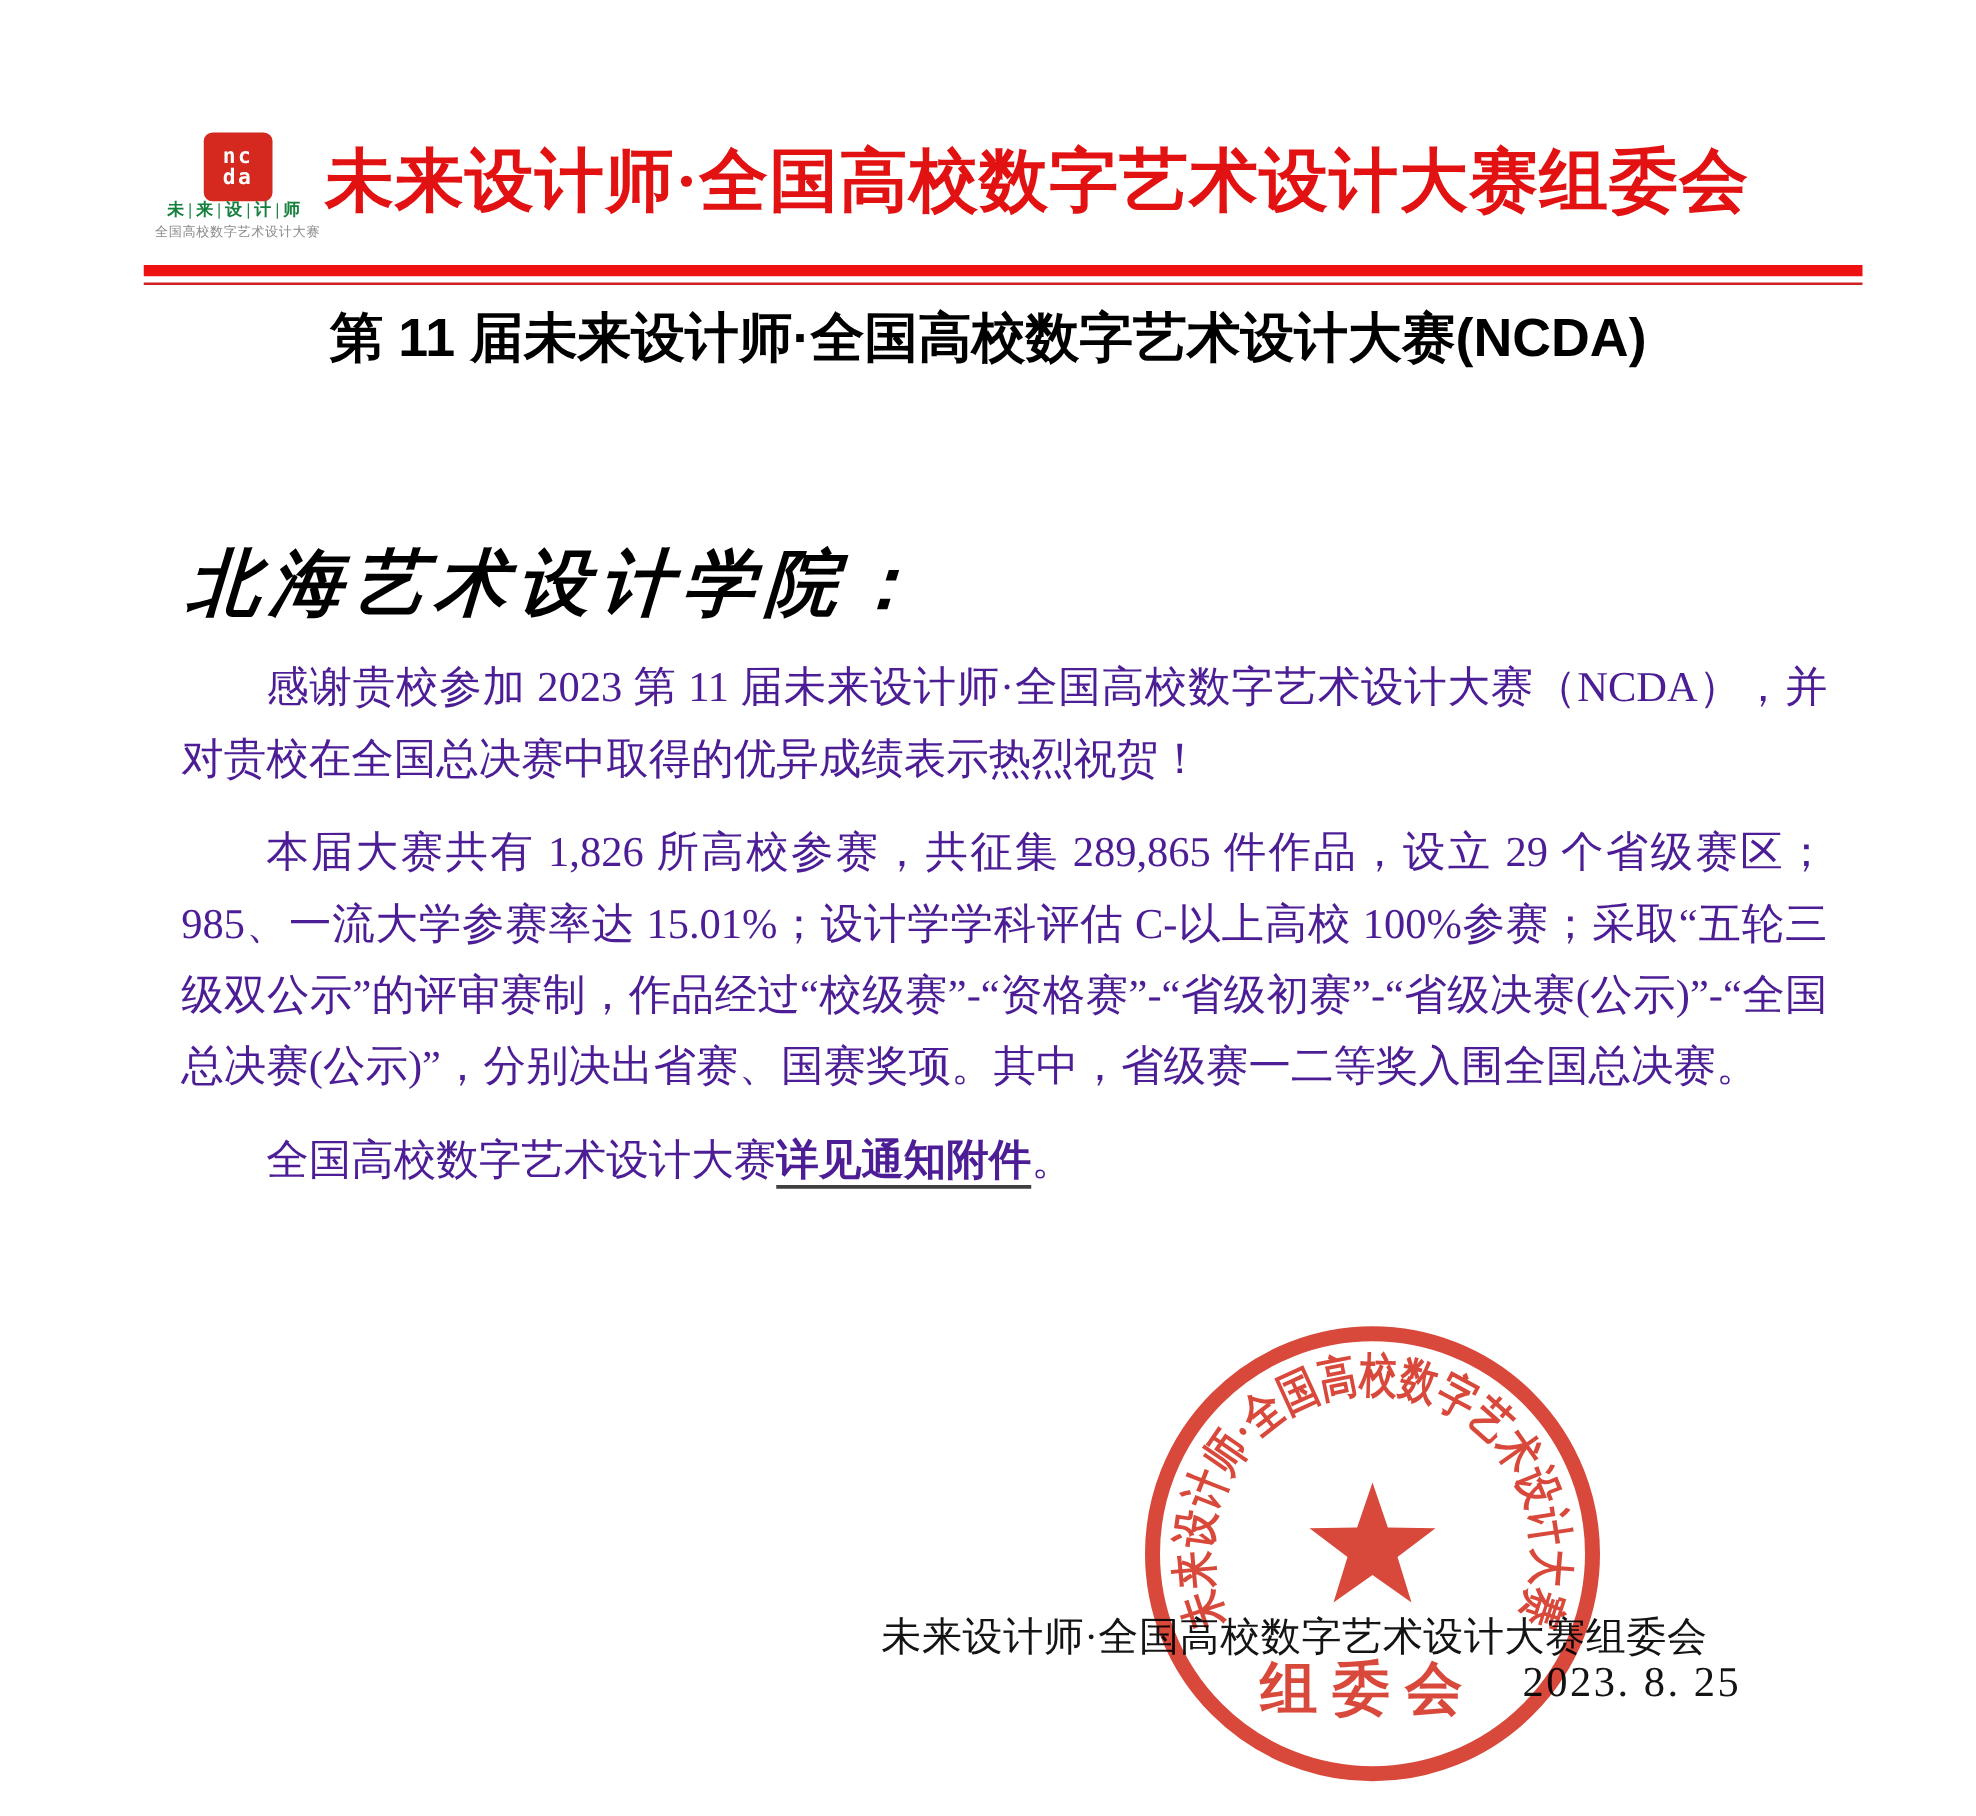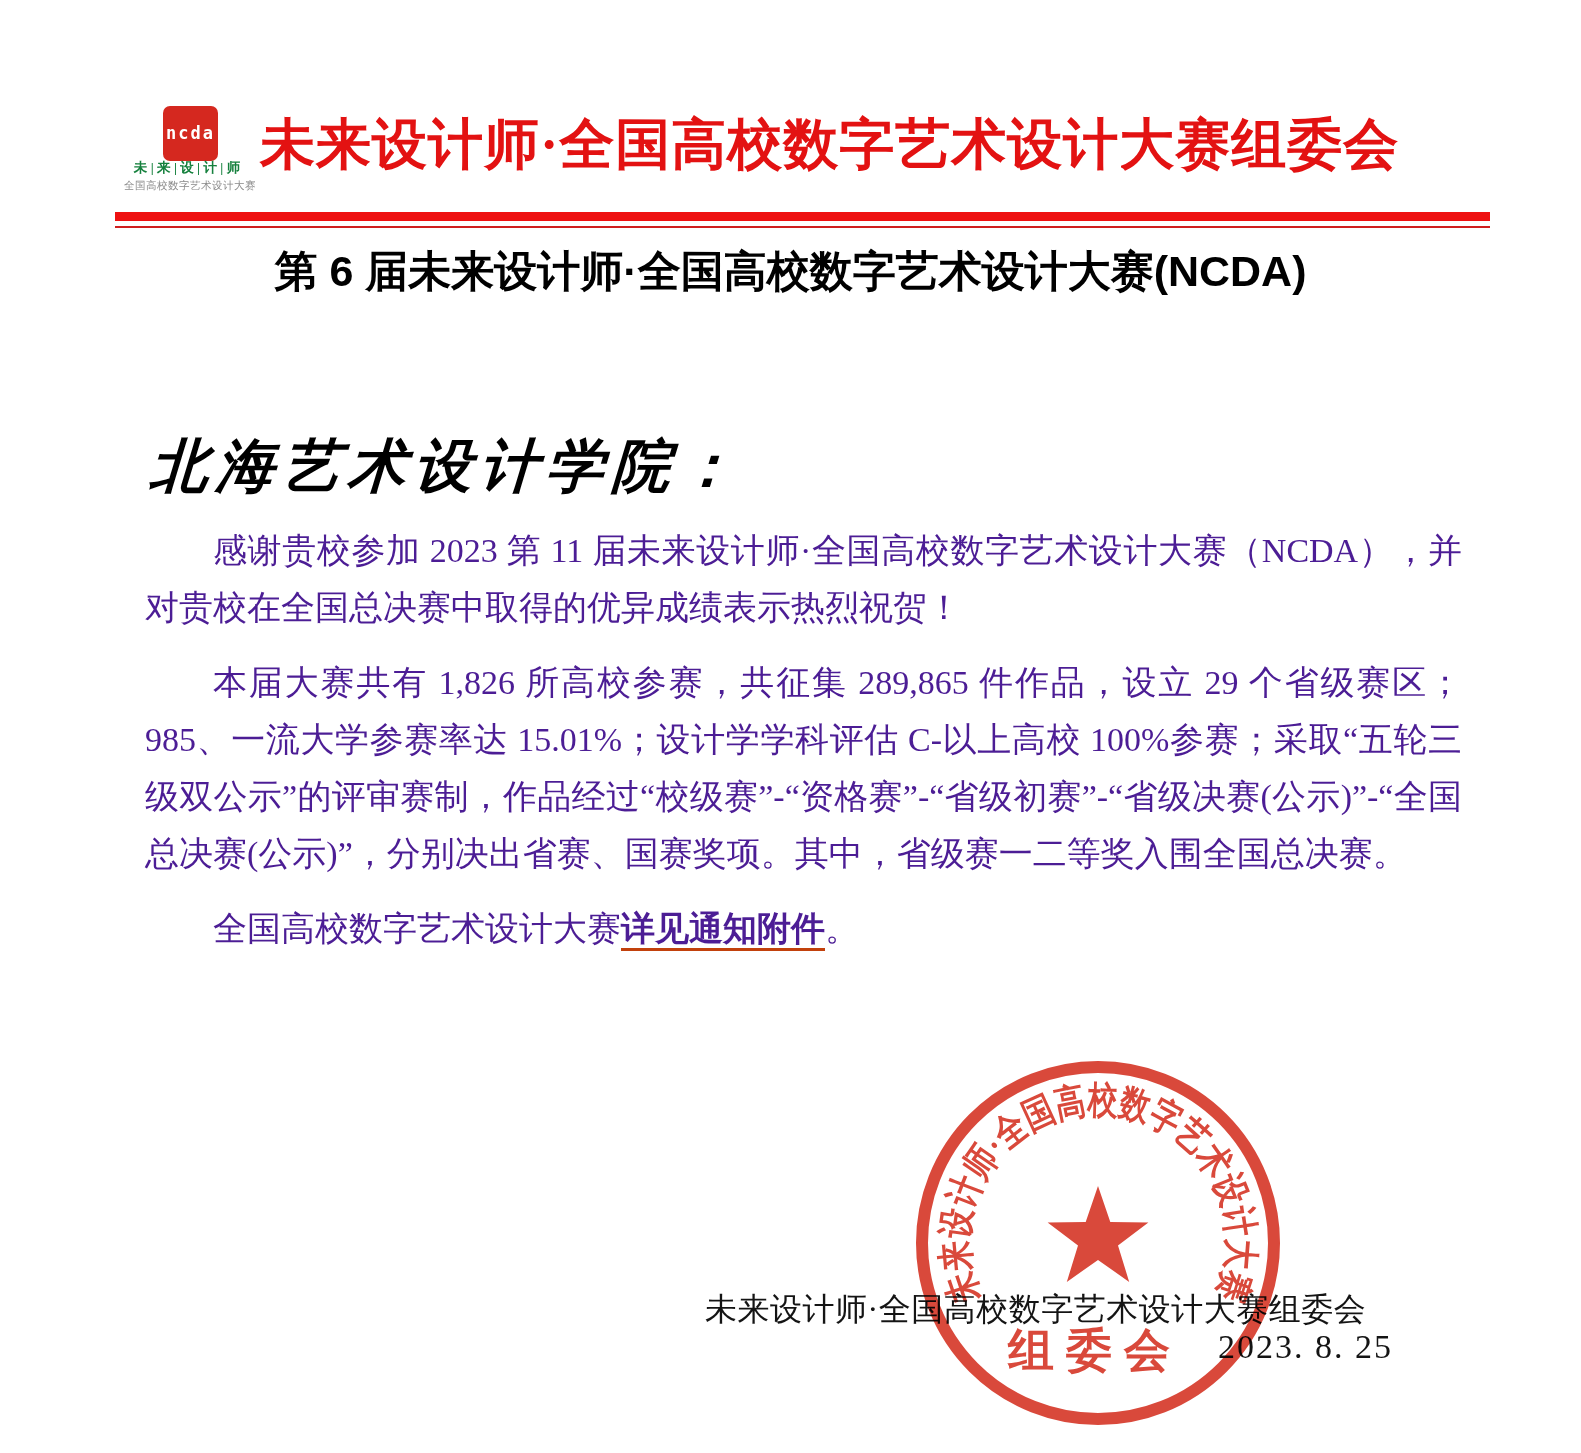--- a/index.html
+++ b/index.html
@@ -8,21 +8,21 @@
     width:1581px;height:1453px;
     background:#ffffff;
     overflow:hidden;
     font-family:"Liberation Serif","DejaVu Serif",serif;
     color:#1b1b1b;
   }
   
   .logo-square{
     position:absolute;left:163px;top:106px;width:55px;height:55px;
     background:#d5281f;border-radius:7px;
-    display:flex;align-items:center;justify-content:center;flex-direction:row;
+    display:flex;align-items:center;justify-content:center;flex-direction:column;
   }
   .logo-mono{
     color:#ffffff;font-family:"DejaVu Sans Mono","Liberation Mono",monospace;
     font-weight:bold;font-size:17px;line-height:17px;letter-spacing:2px;
   }
   .logo-name{
     position:absolute;left:118px;top:159px;width:138px;
     text-align:center;font-size:13.5px;color:#15803d;font-weight:bold;
     font-family:"Liberation Serif","DejaVu Serif",serif;white-space:nowrap;
   }
@@ -56,21 +56,21 @@
     font-family:"Liberation Serif","DejaVu Serif",serif;
     color:#000;letter-spacing:8px;white-space:nowrap;
   }
 
   
   .body-text{
     position:absolute;left:145px;top:522px;width:1317px;
     font-size:34px;line-height:57px;text-align:justify;color:#4c1d95;
   }
   .body-text p{margin:0 0 18px 0;text-indent:2em;}
-  .emph{font-weight:bold;border-bottom:3px solid #c2410c;padding-bottom:1px;}
+  .emph{font-weight:bold;border-bottom:3px solid #404040;padding-bottom:1px;}
 
   
   .sig-org{
     position:absolute;left:705px;top:1288px;
     font-size:32px;color:#141414;white-space:nowrap;letter-spacing:.5px;
   }
   .sig-date{
     position:absolute;left:1218px;top:1328px;
     font-size:34px;color:#141414;letter-spacing:2px;white-space:nowrap;
   }
@@ -93,21 +93,21 @@
   </div>
   <div class="logo-name">未 | 来 | 设 | 计 | 师</div>
   <div class="logo-sub">全国高校数字艺术设计大赛</div>
 
   <div class="org-title">未来设计师·全国高校数字艺术设计大赛组委会</div>
 
   <div class="rule-thick"></div>
   <div class="rule-thin"></div>
 
   <div class="doc-title">
-    <div class="line1">第 6 届未来设计师·全国高校数字艺术设计大赛(NCDA)</div>
+    <div class="line1">第 11 届未来设计师·全国高校数字艺术设计大赛(NCDA)</div>
   </div>
 
   <div class="recipient">北海艺术设计学院：</div>
 
   <div class="body-text">
     <p>感谢贵校参加 2023 第 11 届未来设计师·全国高校数字艺术设计大赛（NCDA），并对贵校在全国总决赛中取得的优异成绩表示热烈祝贺！</p>
     <p>本届大赛共有 1,826 所高校参赛，共征集 289,865 件作品，设立 29 个省级赛区；985、一流大学参赛率达 15.01%；设计学学科评估 C-以上高校 100%参赛；采取“五轮三级双公示”的评审赛制，作品经过“校级赛”-“资格赛”-“省级初赛”-“省级决赛(公示)”-“全国总决赛(公示)”，分别决出省赛、国赛奖项。其中，省级赛一二等奖入围全国总决赛。</p>
     <p><span>全国高校数字艺术设计大赛</span><span class="emph">详见通知附件</span><span>。</span></p>
   </div>
 

